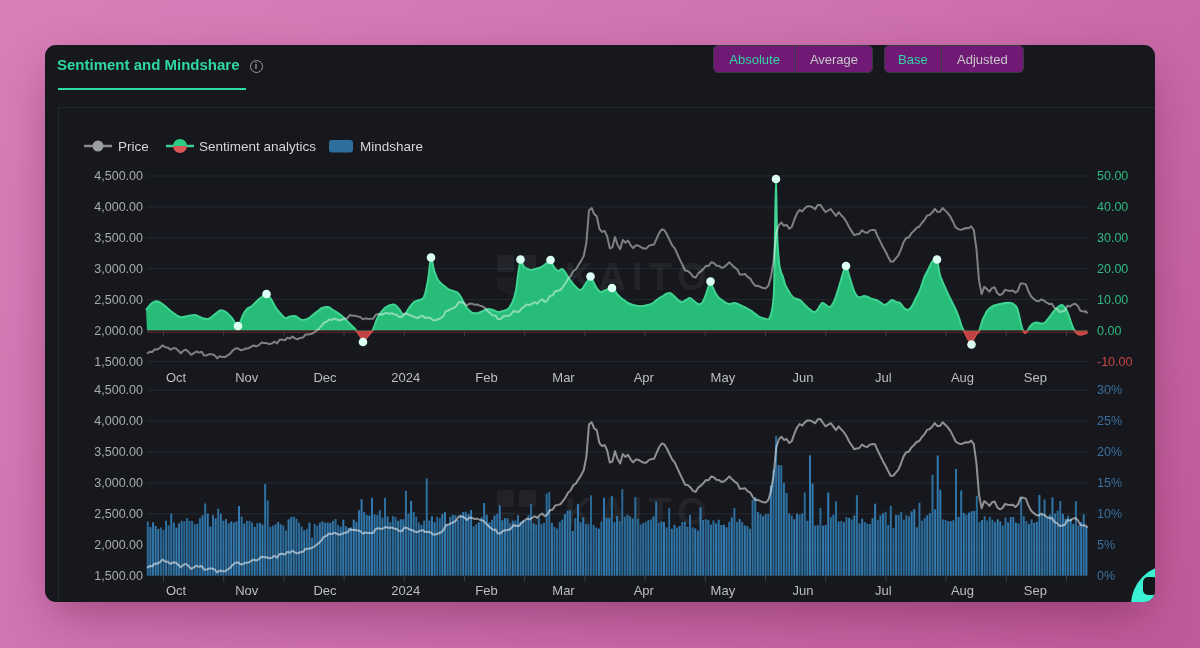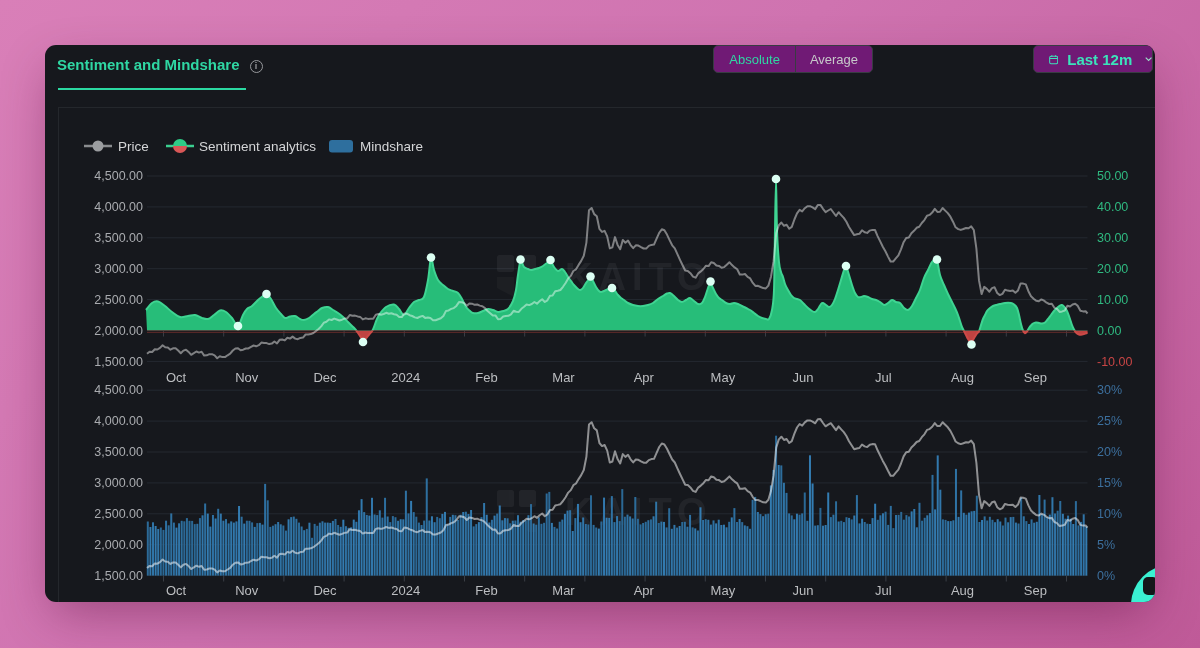--- a/index.html
+++ b/index.html
@@ -34,33 +34,23 @@
 <body>
 <div class="card">
   <div class="tab1" style="left:12px;top:11px;">Sentiment and Mindshare<span class="info" style="border-color:#97999d;color:#97999d;margin-left:10px;">i</span></div>
   <div class="underline"></div>
   <div class="divider"></div>
   <div class="leftborder"></div>
   <div class="btng" style="left:668.4px;width:159.8px;">
     <span class="bteal" style="width:82.4px;border-right:1px solid #383c42;">Absolute</span>
     <span class="bgray" style="width:77.4px;">Average</span>
   </div>
-  <div class="btng" style="left:987.9px;width:120.6px;">
-    <span style="width:100%;color:#3ce3bb;font-weight:bold;font-size:15px;justify-content:flex-start;padding-left:15px;white-space:nowrap;">
-      <svg width="13" height="13" viewBox="0 0 14 14" style="margin-right:9px;">
-          <rect x="1" y="2.2" width="12" height="11" rx="2" fill="none" stroke="#3ce3bb" stroke-width="1.5"></rect>
-          <line x1="1" y1="5.6" x2="13" y2="5.6" stroke="#3ce3bb" stroke-width="1.5"></line>
-          <line x1="4.2" y1="0.6" x2="4.2" y2="3" stroke="#3ce3bb" stroke-width="1.5"></line>
-          <line x1="9.8" y1="0.6" x2="9.8" y2="3" stroke="#3ce3bb" stroke-width="1.5"></line>
-        </svg>
-      Last 12m
-      <svg width="10" height="6" viewBox="0 0 10 6" style="margin-left:13px;">
-          <path d="M1 1 L5 5 L9 1" fill="none" stroke="#9adec8" stroke-width="1.6"></path>
-        </svg>
-    </span>
+  <div class="btng" style="left:839px;width:140px;">
+    <span class="bteal" style="width:57.5px;border-right:1px solid #383c42;">Base</span>
+    <span class="bgray" style="width:82.5px;">Adjusted</span>
   </div>
   <div class="legend">
     <svg width="400" height="20" viewBox="0 0 400 20" style="position:absolute;top:-3px;left:0;">
       <line x1="0" y1="10" x2="28" y2="10" stroke="#8a8c8f" stroke-width="2.5"></line>
       <circle cx="14" cy="10" r="5.5" fill="#9b9da0"></circle>
       <text x="34" y="14.5" fill="#d4d5d7" style="font:13.5px 'Liberation Sans',sans-serif">Price</text>
       <line x1="82" y1="10" x2="110" y2="10" stroke="#3bcf90" stroke-width="2.5"></line>
       <path d="M89 10 a7 7 0 0 1 14 0 Z" fill="#2ecc87"></path>
       <path d="M89 10 a7 7 0 0 0 14 0 Z" fill="#d95757"></path>
       <text x="115" y="14.5" fill="#d4d5d7" style="font:13.5px 'Liberation Sans',sans-serif">Sentiment analytics</text>

